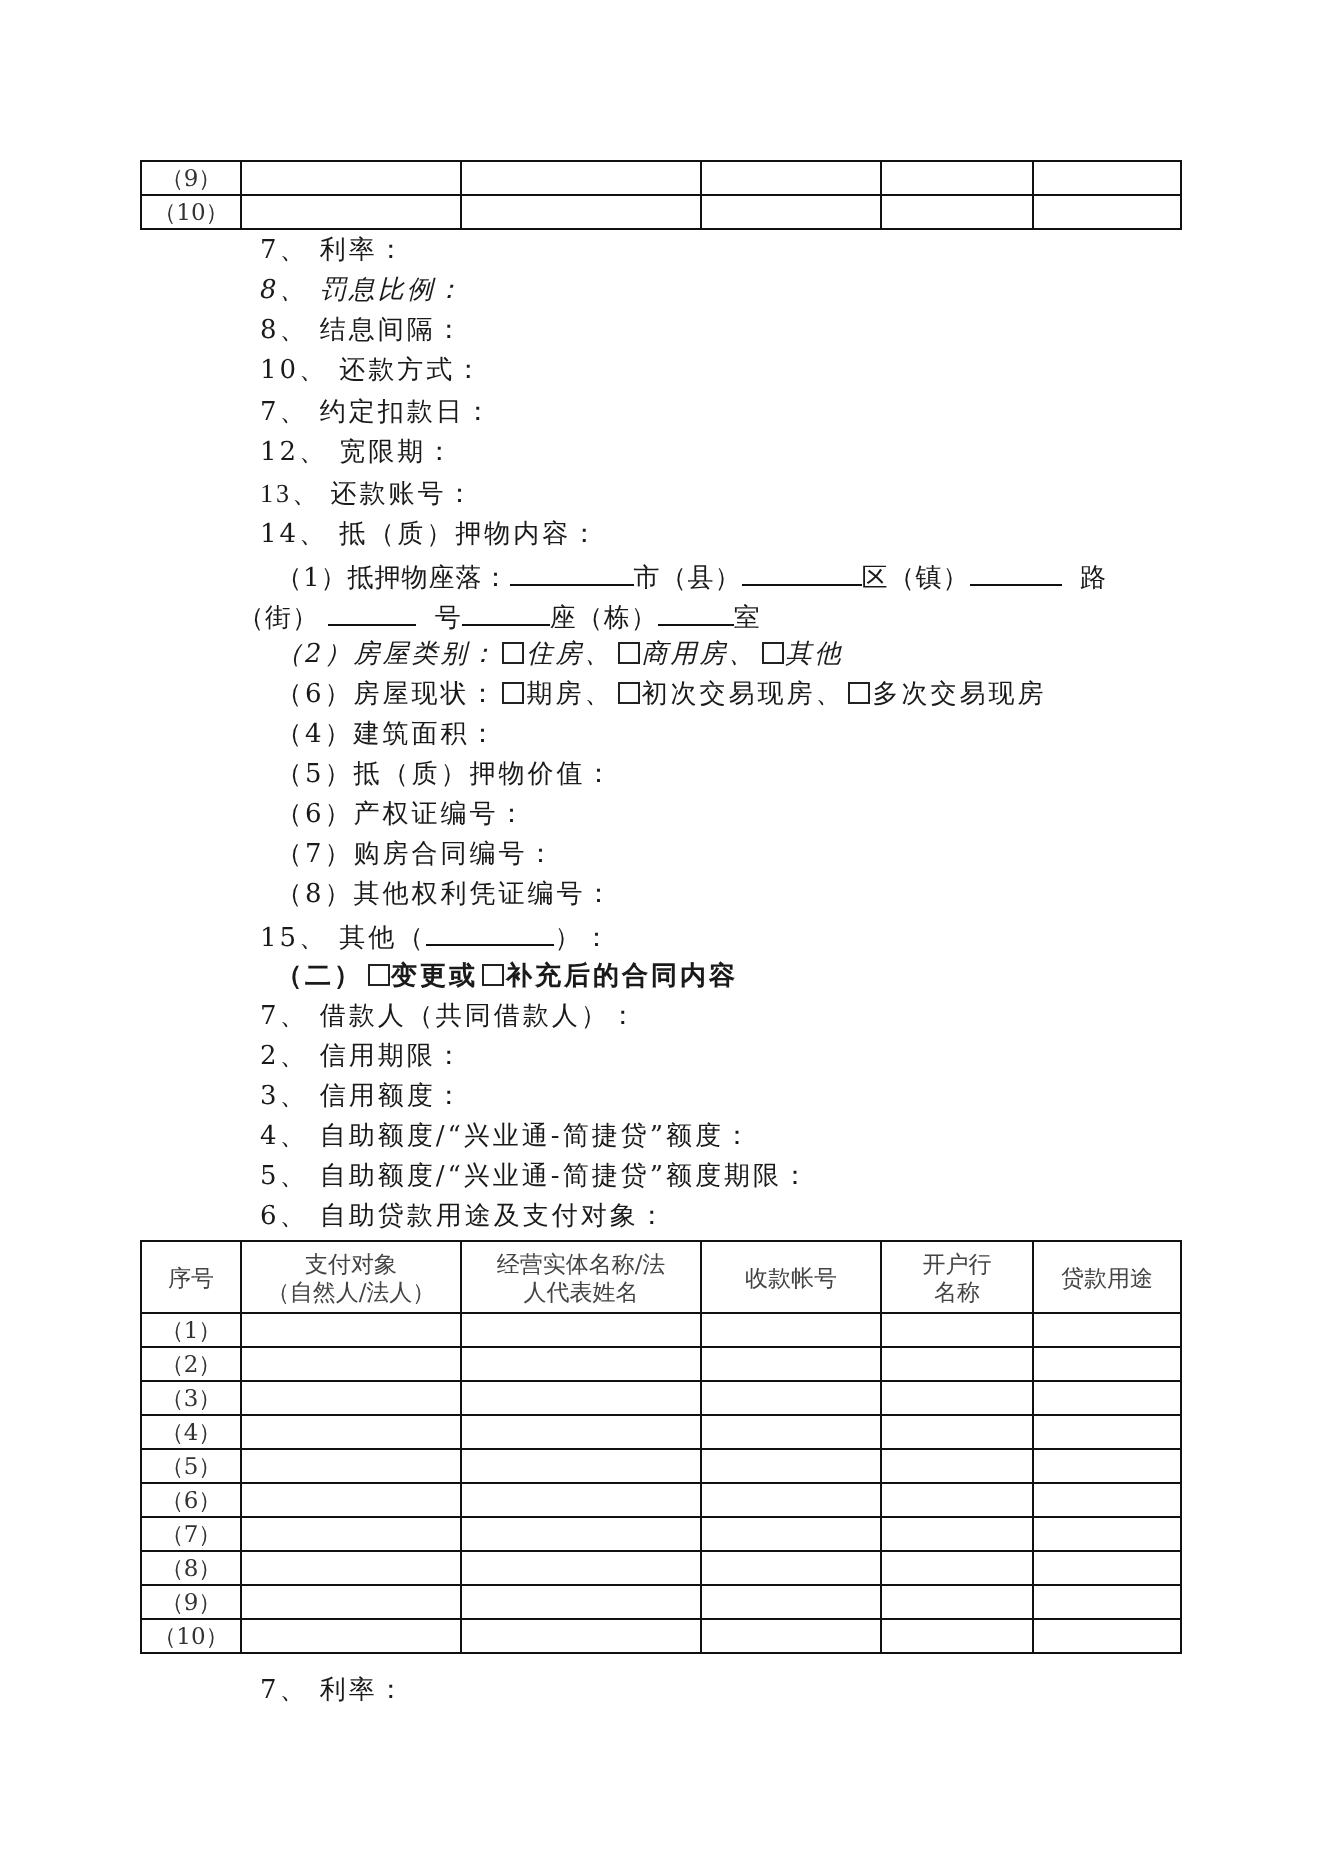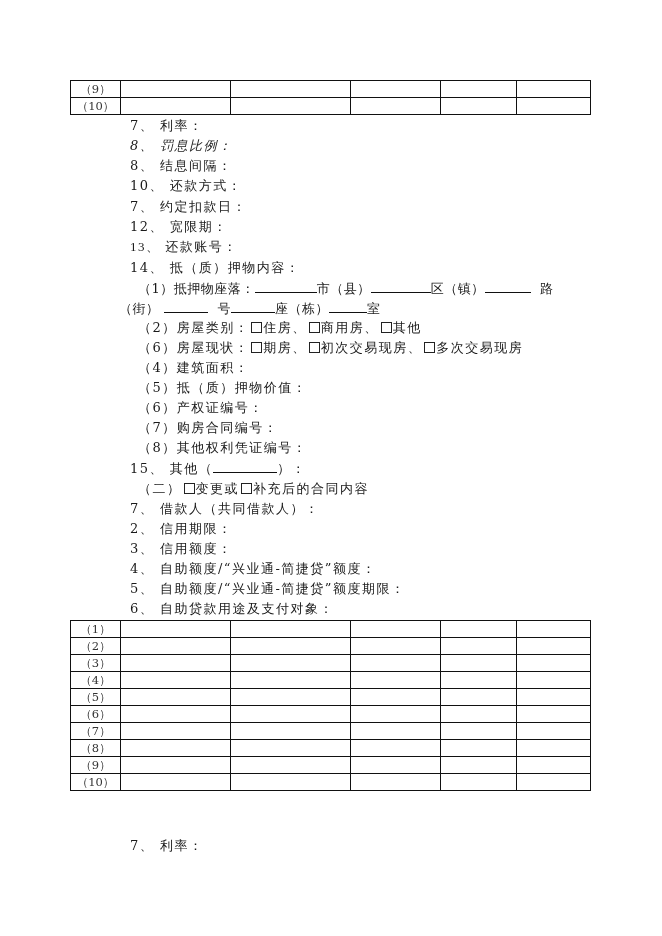--- a/index.html
+++ b/index.html
@@ -72,55 +72,63 @@
 <div class="line" style="left:130px; top:237px;font-family:Liberation Serif, serif;">13、 还款账号：</div>
 <div class="line" style="left:130px; top:258px;">14、 抵（质）押物内容：</div>
 
 <div class="line" style="left:138px; top:278px; letter-spacing:0.5px;">
   <span>（1）抵押物座落：</span><span class="blank" style="width:62px"></span><span>市（县）</span><span class="blank" style="width:60px"></span><span>区（镇）</span><span class="blank" style="width:46px"></span>&nbsp;&nbsp;<span>路</span>
 </div>
 <div class="line" style="left:106px; top:298px; letter-spacing:0.5px;margin-left:13px;">
   <span>（街）</span>&nbsp;<span class="blank" style="width:44px"></span>&nbsp;&nbsp;<span>号</span><span class="blank" style="width:44px"></span><span>座（栋）</span><span class="blank" style="width:38px"></span><span>室</span>
 </div>
 
-<div class="line" style="left:138px; top:318px;">
+<div class="line" style="left:138px; top:318px;font-style:italic;">
   <span>（2）房屋类别：</span><span class="chk"></span><span>住房、</span><span class="chk"></span><span>商用房、</span><span class="chk"></span><span>其他</span>
 </div>
 <div class="line" style="left:138px; top:338px;">
   <span>（6）房屋现状：</span><span class="chk"></span><span>期房、</span><span class="chk"></span><span>初次交易现房、</span><span class="chk"></span><span>多次交易现房</span>
 </div>
 <div class="line" style="left:138px; top:358px;">（4）建筑面积：</div>
 <div class="line" style="left:138px; top:378px;">（5）抵（质）押物价值：</div>
 <div class="line" style="left:138px; top:398px;">（6）产权证编号：</div>
 <div class="line" style="left:138px; top:418px;">（7）购房合同编号：</div>
 <div class="line" style="left:138px; top:438px;">（8）其他权利凭证编号：</div>
 <div class="line" style="left:130px; top:458px;">
   <span>15、 其他（</span><span class="blank" style="width:64px"></span><span>）：</span>
 </div>
 
-<div class="line" style="left:138px; top:479px;">
+<div class="line" style="left:138px; top:479px;font-weight:bold;">
   <span>（二）</span><span class="chk"></span><span>变更或</span><span class="chk"></span><span>补充后的合同内容</span>
 </div>
 <div class="line" style="left:130px; top:499px;">7、 借款人（共同借款人）：</div>
 <div class="line" style="left:130px; top:519px;">2、 信用期限：</div>
 <div class="line" style="left:130px; top:539px;">3、 信用额度：</div>
 <div class="line" style="left:130px; top:559px;">4、 自助额度/“兴业通-简捷贷”额度：</div>
 <div class="line" style="left:130px; top:579px;">5、 自助额度/“兴业通-简捷贷”额度期限：</div>
 <div class="line" style="left:130px; top:599px;">6、 自助贷款用途及支付对象：</div>
 
 <table class="tbl" style="top:620px;">
   <colgroup>
     <col style="width:50px">
       <col style="width:110px">
       <col style="width:120px">
     <col style="width:90px">
       <col style="width:76px">
       <col style="width:74px">
   </colgroup>
   <tbody>
+      <tr style="height:36px">
+    <th>序号</th>
+    <th><span>支付对象</span><br><span>（自然人/法人）</span></th>
+    <th><span>经营实体名称/法</span><br><span>人代表姓名</span></th>
+    <th>收款帐号</th>
+    <th><span>开户行</span><br><span>名称</span></th>
+    <th>贷款用途</th>
+  </tr>
   <tr style="height:17px">
         <td>（1）</td>
         <td></td>
         <td></td>
         <td></td>
         <td></td>
         <td></td>
       </tr>
   <tr style="height:17px">
         <td>（2）</td>

